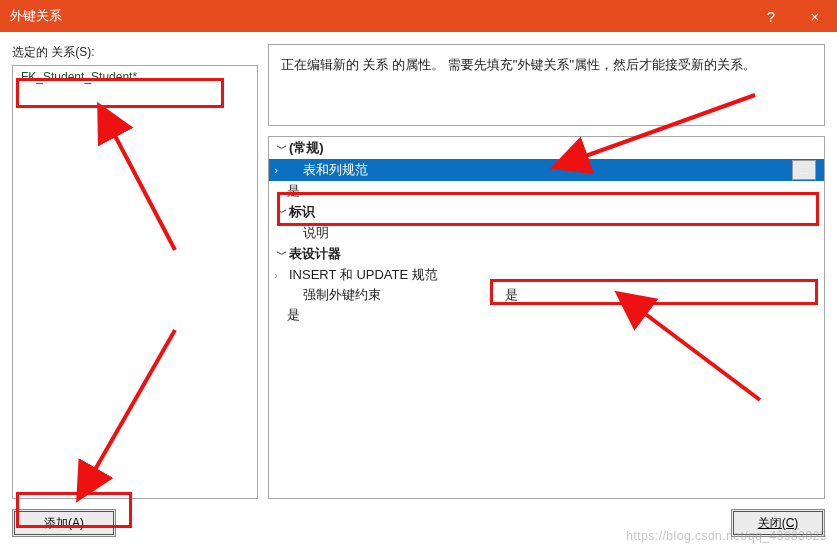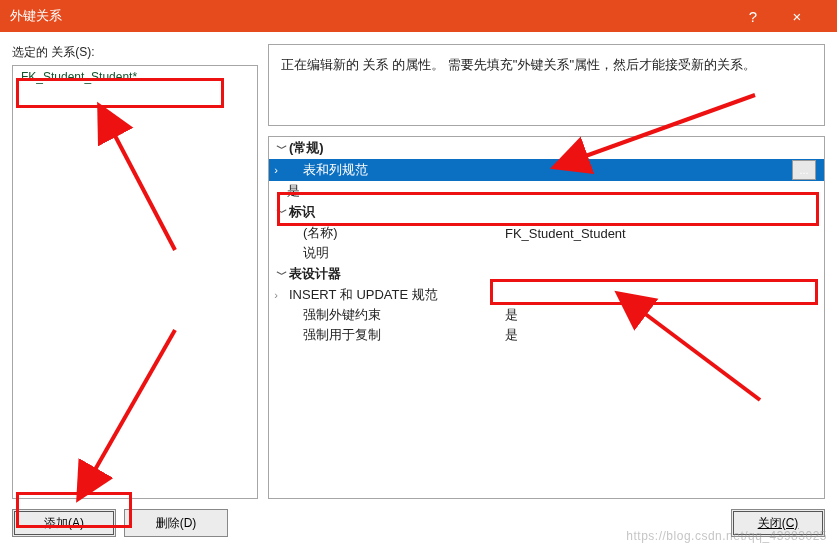--- a/index.html
+++ b/index.html
@@ -1,19 +1,19 @@
 <!DOCTYPE html>
 <html><head>
 <meta charset="utf-8">
 <style>
   * { box-sizing: border-box; margin: 0; padding: 0; font-family: "Microsoft YaHei", "Segoe UI", sans-serif; }
   body { background: #fff; width: 837px; height: 549px; overflow: hidden; position: relative; }
 
   
-  .titlebar { background: #e64b1d; color: #fff; height: 32px; display: flex; align-items: center; padding: 0 18px 0 10px; font-size: 13px; }
+  .titlebar { background: #e64b1d; color: #fff; height: 32px; display: flex; align-items: center; padding: 0 0 0 10px; font-size: 13px; }
   .titlebar .spacer { flex: 1; }
   .titlebar .tbtn { width: 44px; height: 32px; display: flex; align-items: center; justify-content: center; font-size: 15px; }
 
   .content { display: flex; padding: 12px; gap: 10px; height: 517px; }
 
   
   .leftcol { width: 246px; display: flex; flex-direction: column; }
   .leftcol .lbl { font-size: 12px; margin-bottom: 4px; color: #222; }
   .listbox { flex: 1; border: 1px solid #a6a6a6; background: #fff; position: relative; }
   .listitem { padding: 4px 8px; font-size: 12px; color: #14532d; }
@@ -54,21 +54,20 @@
 
 <div class="content">
 
   <div class="leftcol">
     <div class="lbl">选定的 关系(S):</div>
     <div class="listbox">
       <div class="listitem">FK_Student_Student*</div>
     </div>
     <div class="btnrow">
       <div class="btn default">添加(A)</div>
-      <div class="btn">删除(D)</div>
     </div>
   </div>
 
   <div class="rightcol">
     <div class="descbox">正在编辑新的 关系 的属性。  需要先填充"外键关系"属性，然后才能接受新的关系。</div>
 
     <div class="propgrid">
 
       <div class="pg-header">
         <span class="pg-caret">﹀</span>
@@ -84,46 +83,40 @@
         <span class="pg-caret"></span>
         <span class="pg-val">是</span>
       </div>
 
       <div class="pg-header">
         <span class="pg-caret">﹀</span>
         <span>标识</span>
       </div>
       <div class="pg-row">
         <span class="pg-caret"></span>
-        <span class="pg-key">(名称)</span>
-        <span class="pg-val">FK_Student_Student</span>
-      </div>
-      <div class="pg-row">
-        <span class="pg-caret"></span>
         <span class="pg-key">说明</span>
         <span class="pg-val"></span>
       </div>
 
       <div class="pg-header">
         <span class="pg-caret">﹀</span>
         <span>表设计器</span>
       </div>
       <div class="pg-row">
         <span class="pg-caret">›</span>
         <span class="pg-key" style="padding-left:6px">INSERT 和 UPDATE 规范</span>
         <span class="pg-val"></span>
       </div>
       <div class="pg-row">
         <span class="pg-caret"></span>
         <span class="pg-key">强制外键约束</span>
         <span class="pg-val">是</span>
       </div>
       <div class="pg-row">
         <span class="pg-caret"></span>
-        <span class="pg-key">强制用于复制</span>
         <span class="pg-val">是</span>
       </div>
     </div>
 
     <div class="bottombar">
       <div class="btn btn-close default">关闭(C)</div>
     </div>
   </div>
 </div>
 

